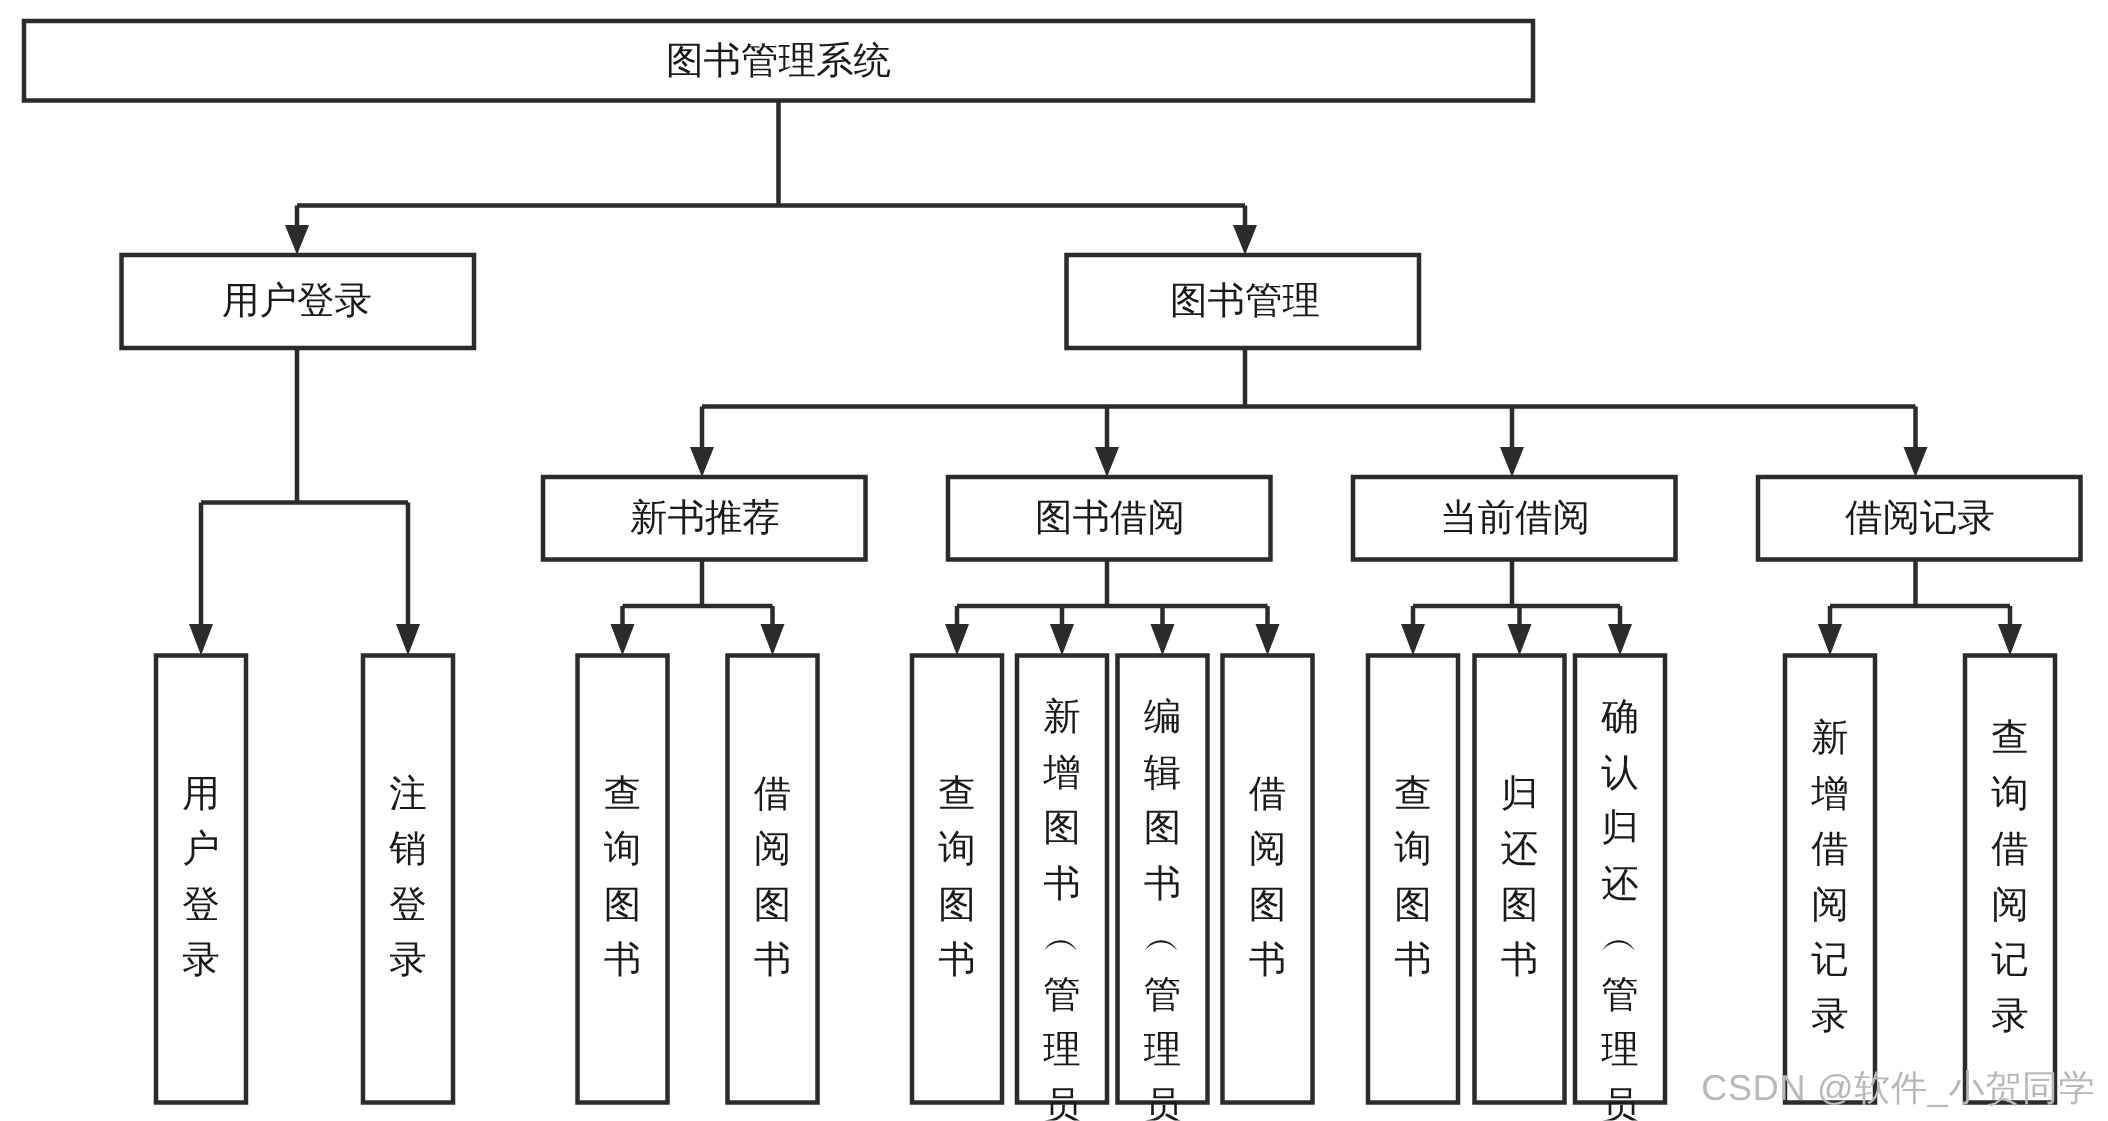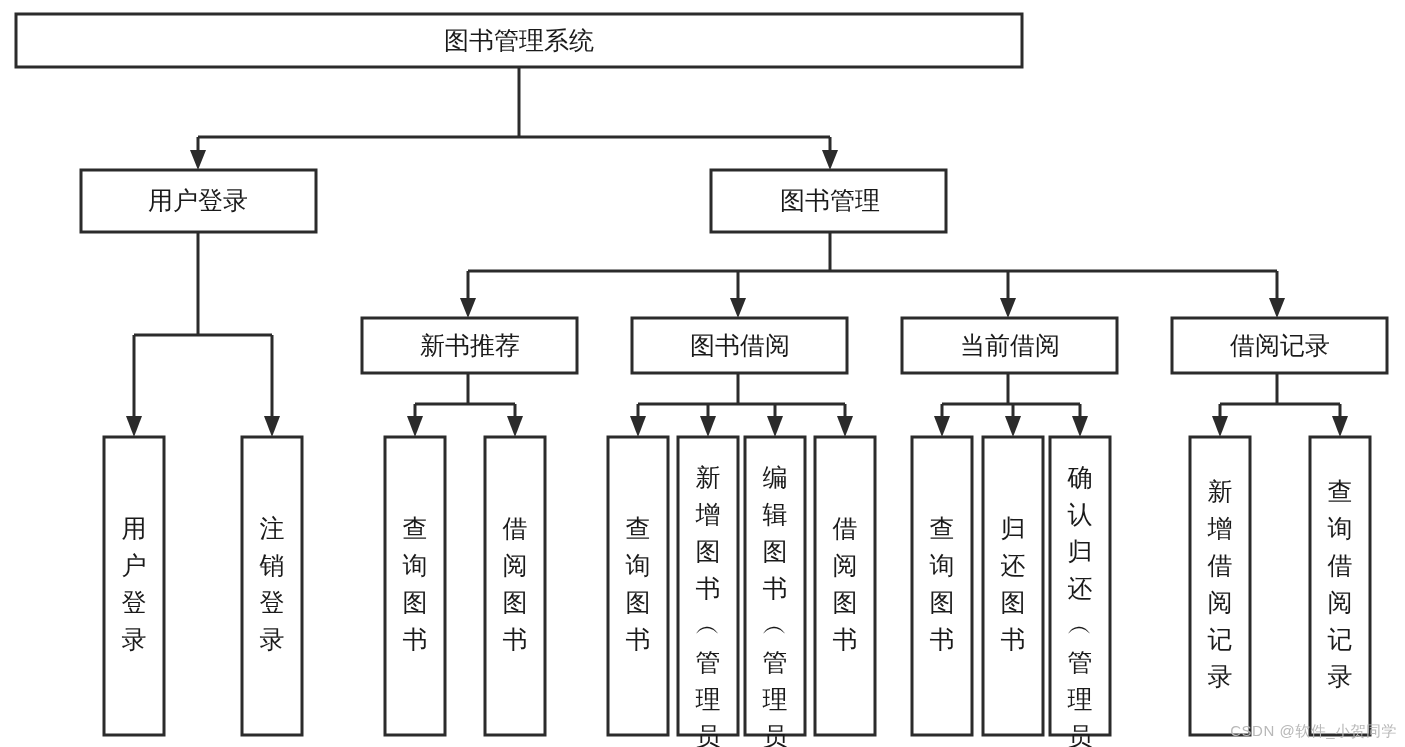--- a/index.html
+++ b/index.html
@@ -44,21 +44,21 @@
   }
   .arrow-head {
     fill: #2b2b2b;
     stroke: none;
   }
   .watermark {
     position: absolute;
     right: 8px;
     bottom: 6px;
     font-family: "Liberation Sans", "DejaVu Sans", sans-serif;
-    font-size: 15px;
+    font-size: 24px;
     color: #b8b8b8;
     letter-spacing: 0.5px;
     white-space: nowrap;
     pointer-events: none;
   }
 </style>
 </head>
 <body>
 
 <svg id="diagram" viewBox="0 0 1405 747" xmlns="http://www.w3.org/2000/svg">

